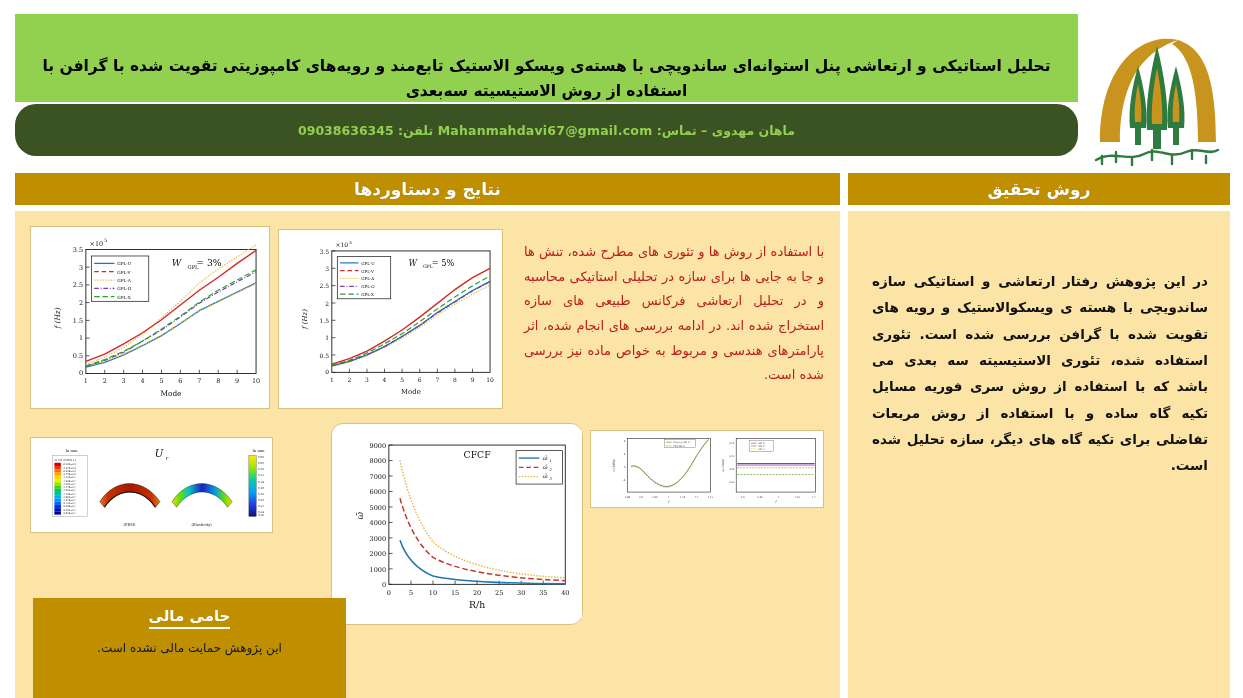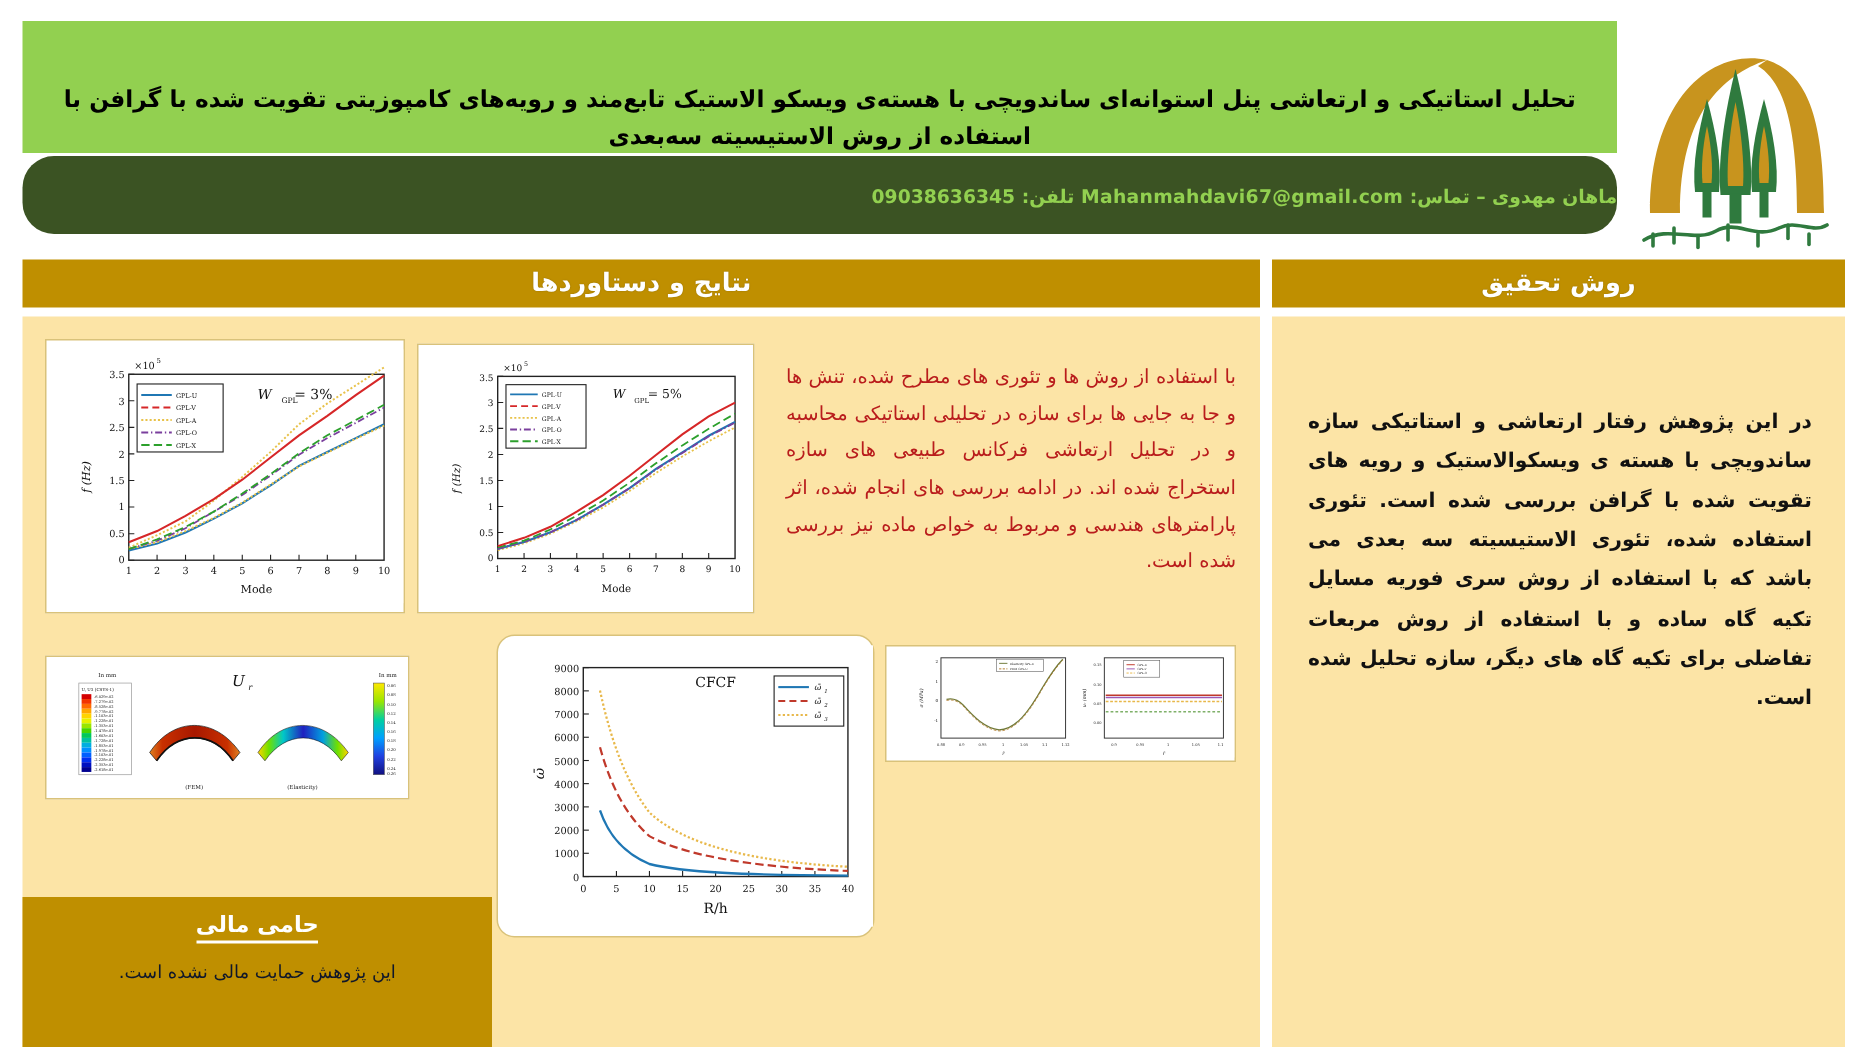--- a/index.html
+++ b/index.html
@@ -5,41 +5,41 @@
   html,body{margin:0;padding:0;background:#fff;}
   body{width:1243px;height:698px;overflow:hidden;font-family:"DejaVu Sans","Liberation Sans",sans-serif;}
   .poster{position:relative;width:1243px;height:698px;background:#ffffff;}
 
   
   .title-band{position:absolute;left:15px;top:14px;width:1063px;height:88px;background:#92D050;
     display:flex;align-items:center;justify-content:center;box-sizing:border-box;padding:4px 14px;}
   .title-text{direction:rtl;text-align:center;color:#000;font-weight:bold;font-size:15.5px;line-height:1.55;margin-top:41px;}
 
   .contact-band{position:absolute;left:15px;top:104px;width:1063px;height:52px;background:#3B5323;
-    display:flex;align-items:center;justify-content:flex-end;border-radius:21px;}
+    display:flex;align-items:center;justify-content:center;border-radius:21px;}
   .contact-text{direction:rtl;color:#92D050;font-size:12.5px;font-weight:bold;letter-spacing:.2px;}
 
   .logo-box{position:absolute;left:1082px;top:10px;width:150px;height:160px;}
   .logo-box svg{display:block;width:150px;height:160px;}
 
   .top-rule{position:absolute;left:0;top:170px;width:1243px;height:2px;background:#ffffff;}
 
   
   .sec-head{position:absolute;background:#BF8F00;display:flex;align-items:center;justify-content:center;}
   .sec-head span{color:#ffffff;font-weight:bold;font-size:17px;direction:rtl;text-shadow:0 0 1px #8c6a00;}
   #head-results{left:15px;top:173px;width:825px;height:32px;}
   #head-method{left:848px;top:173px;width:382px;height:32px;}
 
   
   .panel{position:absolute;background:#FCE4A6;}
   #panel-results{left:15px;top:211px;width:825px;height:487px;}
   #panel-method{left:848px;top:211px;width:382px;height:487px;}
 
   
-  #head-sponsor{position:absolute;left:15px;top:598px;width:313px;height:100px;background:#BF8F00;
+  #head-sponsor{position:absolute;left:33px;top:598px;width:313px;height:100px;background:#BF8F00;
     display:flex;flex-direction:column;align-items:center;justify-content:flex-start;padding-top:9px;box-sizing:border-box;}
   #head-sponsor .sp-title{color:#ffffff;font-weight:bold;font-size:15px;direction:rtl;
     border-bottom:2px solid #ffffff;padding-bottom:2px;}
   #head-sponsor .sp-body{color:#0f172a;font-size:12px;direction:rtl;margin-top:12px;text-align:center;}
 
   
   .method-text{position:absolute;left:872px;top:268px;width:336px;direction:rtl;text-align:justify;
     font-size:13.5px;line-height:1.95;color:#111;font-weight:bold;}
 
   

